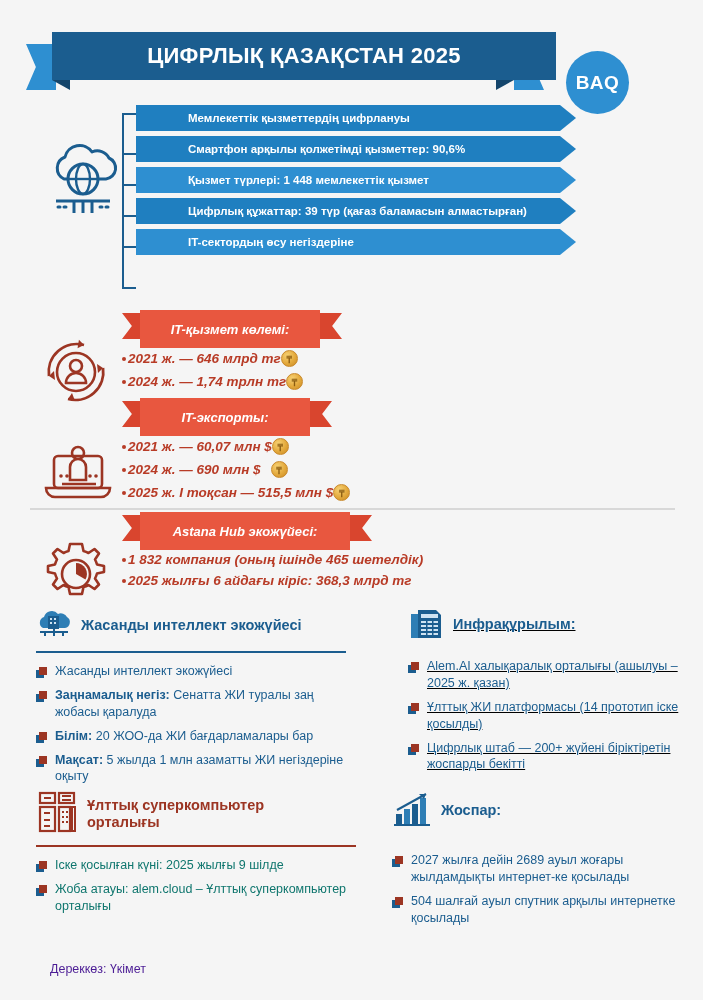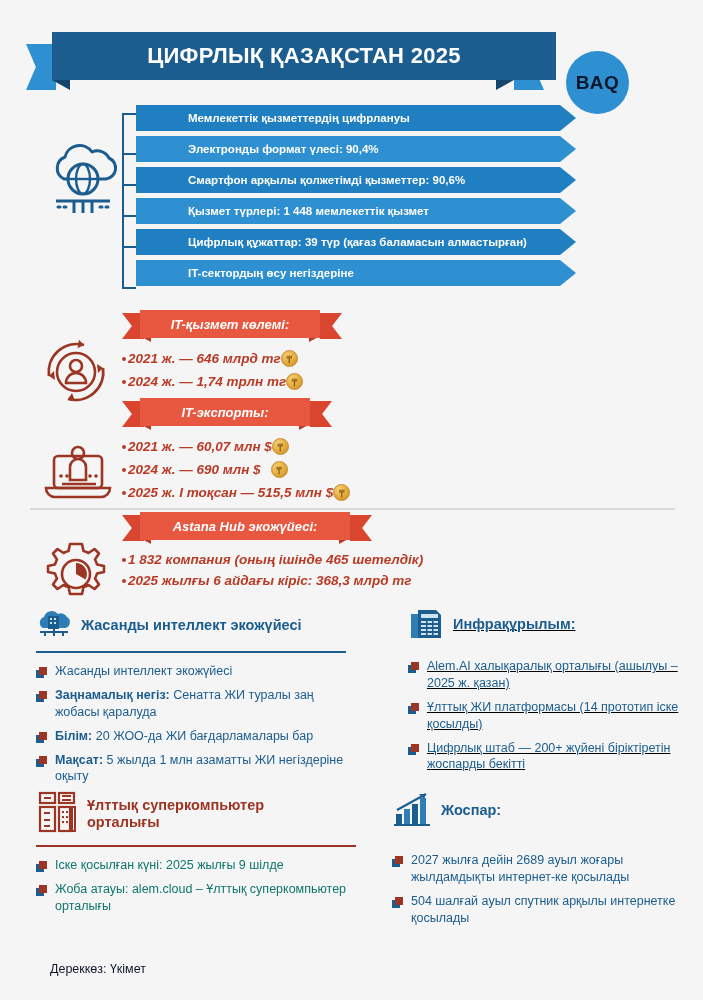--- a/index.html
+++ b/index.html
@@ -31,21 +31,21 @@
     position: absolute; top: 56px; width: 18px; height: 10px; background: #14456b; z-index: 2;
   }
   .rt-fold-l { left: 52px; clip-path: polygon(0 0, 100% 0, 100% 100%); }
   .rt-fold-r { left: 496px; clip-path: polygon(0 0, 100% 0, 0 100%); }
 
   .baq-logo {
     position: absolute; left: 566px; top: 27px; width: 63px; height: 63px;
     background: #2e8fd1; border-radius: 50%;
     display: flex; align-items: center; justify-content: center;
   }
-  .baq-logo span { color: #0f172a; font-size: 19px; font-weight: bold; letter-spacing: .5px; }
+  .baq-logo span { color: #ffffff; font-size: 19px; font-weight: bold; letter-spacing: .5px; }
 
   
   .arrows-block { position: absolute; left: 0; top: 105px; width: 703px; height: 195px; }
   .cloud-icon-wrap { position: absolute; left: 38px; top: 30px; width: 86px; height: 86px; }
   .bracket {
     position: absolute; left: 122px; top: 8px; width: 14px; height: 176px;
     border-left: 2.5px solid #1b5d8f; border-top: 2.5px solid #1b5d8f; border-bottom: 2.5px solid #1b5d8f;
   }
   .bracket-tick {
     position: absolute; left: 122px; width: 14px; height: 0; border-top: 2.5px solid #1b5d8f;
@@ -62,21 +62,21 @@
   }
   .arrow-bar.alt { background: #2e8fd1; }
   .arrow-label {
     position: relative; z-index: 2; color: #fff; font-size: 11.5px; font-weight: bold;
     padding-left: 14px; white-space: nowrap;
   }
 
   
   .ribbon-red { position: relative; height: 28px; }
   .rr-body {
-    position: absolute; left: 18px; top: 0; height: 28px;
+    position: absolute; left: 18px; top: 0; height: 38px;
     background: #e8573f; display: flex; align-items: center; justify-content: center;
     padding: 0 22px; z-index: 3;
   }
   .rr-body span {
     color: #fff; font-size: 13px; font-weight: bold; font-style: italic; white-space: nowrap;
   }
   .rr-tail-l, .rr-tail-r {
     position: absolute; top: 3px; width: 22px; height: 26px; background: #d9452e; z-index: 1;
   }
   .rr-tail-l { left: 0; clip-path: polygon(0 0, 100% 0, 100% 100%, 0 100%, 45% 50%); }
@@ -134,21 +134,21 @@
     content: ''; position: absolute; left: 0; top: 3px; width: 8px; height: 8px; background: #1b5d8f;
   }
   .sq::after {
     content: ''; position: absolute; left: 3px; top: 0; width: 8px; height: 8px; background: #9c3523;
   }
   .bullet-text { font-size: 12.5px; line-height: 1.35; color: #1b5d8f; }
   .bullet-text.dark { color: #0f766e; }
   .bullet-text b { font-weight: bold; }
 
   .footer-src {
-    position: absolute; left: 50px; top: 962px; font-size: 12.5px; color: #0f172a;
+    position: absolute; left: 50px; top: 962px; font-size: 12.5px; color: #4c1d95;
   }
 </style>
 </head>
 <body>
 
 <div class="page">
 
   <div class="header">
     <div class="rt-tail-l"></div>
     <div class="rt-tail-r"></div>
@@ -184,24 +184,20 @@
     <div class="bracket"></div>
     <div class="bracket-tick" style="top:48px"></div>
     <div class="bracket-tick" style="top:79px"></div>
     <div class="bracket-tick" style="top:110px"></div>
     <div class="bracket-tick" style="top:141px"></div>
 
     <div class="arrow-list">
       <div class="arrow-row">
         <div class="arrow-bar"></div>
         <div class="arrow-label">Мемлекеттік қызметтердің цифрлануы</div>
-      </div>
-      <div class="arrow-row">
-        <div class="arrow-bar alt"></div>
-        <div class="arrow-label">Электронды формат үлесі: 90,4%</div>
       </div>
       <div class="arrow-row">
         <div class="arrow-bar"></div>
         <div class="arrow-label">Смартфон арқылы қолжетімді қызметтер: 90,6%</div>
       </div>
       <div class="arrow-row">
         <div class="arrow-bar alt"></div>
         <div class="arrow-label">Қызмет түрлері: 1 448 мемлекеттік қызмет</div>
       </div>
       <div class="arrow-row">

